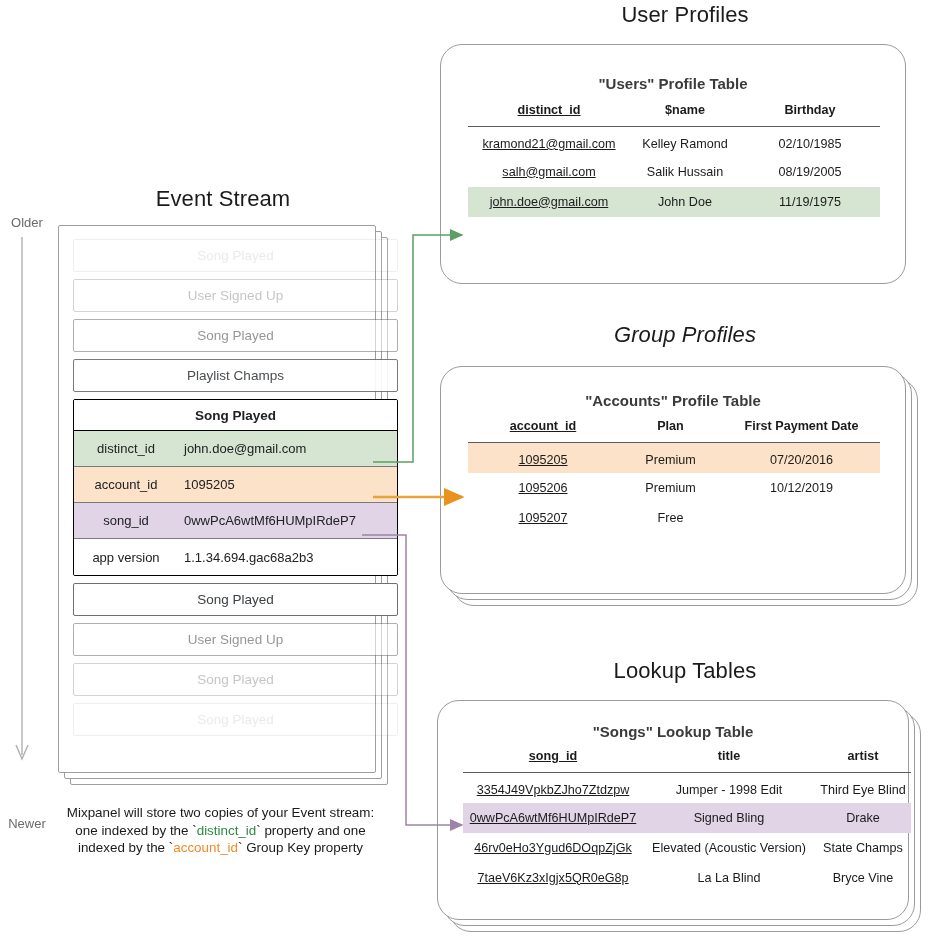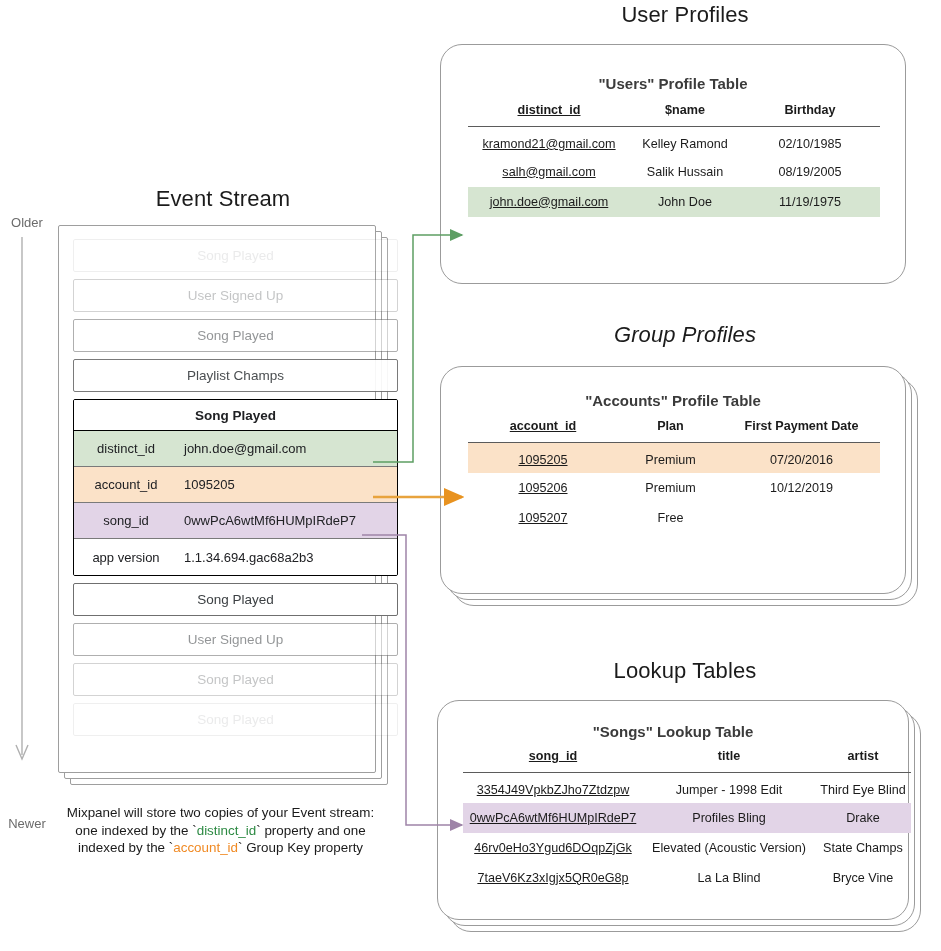--- a/index.html
+++ b/index.html
@@ -287,21 +287,21 @@
           </tr>
         </thead>
         <tbody>
           <tr>
             <td class="c-center idcell">3354J49VpkbZJho7Ztdzpw</td>
             <td class="c-left">Jumper - 1998 Edit</td>
             <td class="c-left">Third Eye Blind</td>
           </tr>
           <tr class="hl-purple">
             <td class="c-center idcell">0wwPcA6wtMf6HUMpIRdeP7</td>
-            <td class="c-left">Profiles Bling</td>
+            <td class="c-left">Signed Bling</td>
             <td class="c-left">Drake</td>
           </tr>
           <tr>
             <td class="c-center idcell">46rv0eHo3Ygud6DOqpZjGk</td>
             <td class="c-left">Elevated (Acoustic Version)</td>
             <td class="c-left">State Champs</td>
           </tr>
           <tr>
             <td class="c-center idcell">7taeV6Kz3xIgjx5QR0eG8p</td>
             <td class="c-left">La La Blind</td>

